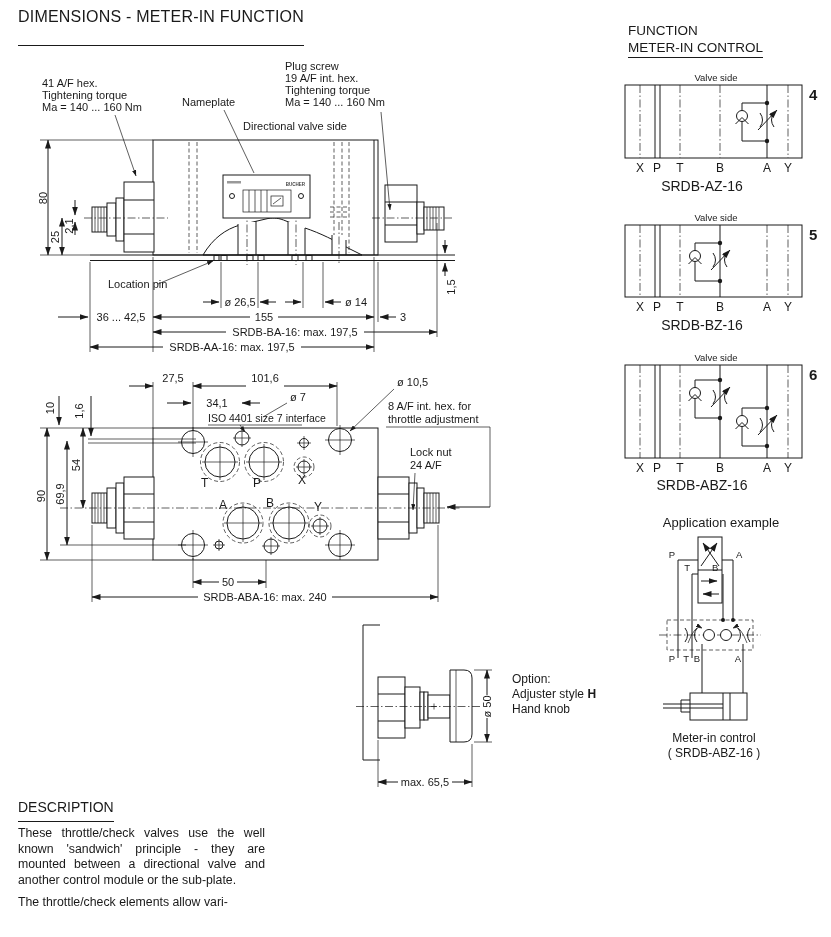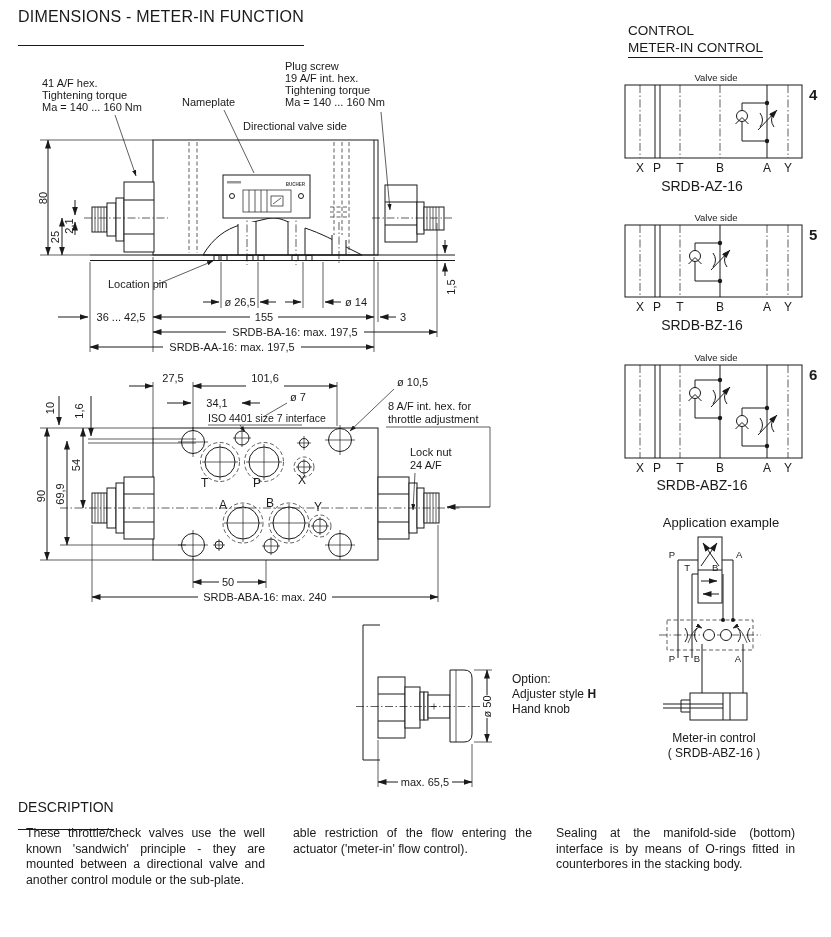--- a/index.html
+++ b/index.html
@@ -2,24 +2,24 @@
 <html><head>
 <meta charset="utf-8">
 <style>
   html,body{margin:0;padding:0;background:#fff;}
   .page{position:relative;width:831px;height:937px;background:#fff;overflow:hidden;
         font-family:"Liberation Sans",sans-serif;color:#1a1a1a;}
   .abs{position:absolute;}
   .title{left:18px;top:8px;font-size:16px;letter-spacing:.2px;border-bottom:1.5px solid #1a1a1a;padding-bottom:19px;}
   .symhead{left:628px;top:22px;font-size:13.5px;line-height:17px;}
   .symhead .u{display:inline-block;border-bottom:1.2px solid #1a1a1a;padding-bottom:1px;}
-  .desc-head{left:18px;top:799px;font-size:14px;border-bottom:1.3px solid #1a1a1a;padding-bottom:14px;}
+  .desc-head{left:18px;top:799px;font-size:14px;border-bottom:1.3px solid #1a1a1a;padding-bottom:6px;}
   .cols{left:18px;top:826px;width:780px;display:flex;}
   .col{width:247px;font-size:12.3px;line-height:15.6px;text-align:justify;}
-  .col p{margin:0 0 7px 8px;}
+  .col p{margin:0 0 7px 0;}
   .g1{margin-right:20px;} .g2{margin-right:16px;}
   svg{position:absolute;overflow:visible;}
   svg .ln{fill:none;stroke:#1a1a1a;stroke-width:1;}
   svg .tn{stroke-width:0.7;}
   svg .dd{stroke-dasharray:8 2.5 1.5 2.5;}
   svg .ds{stroke-dasharray:4 2.5;}
   svg .wh{fill:#fff;}
   svg text{font-family:"Liberation Sans",sans-serif;font-size:11px;fill:#1a1a1a;}
   svg .mid{text-anchor:middle;} svg .end{text-anchor:end;}
   svg .f9{font-size:9.5px;} svg .f10{font-size:10.5px;} svg .f12{font-size:12px;}
@@ -38,21 +38,21 @@
       </marker>
       <pattern id="hatch" patternUnits="userSpaceOnUse" width="6" height="6">
         <path d="M0,6 L6,0" stroke="#333" stroke-width="0.7"></path>
       </pattern>
     </defs>
   </svg>
 
   <div class="abs title">DIMENSIONS - METER-IN FUNCTION</div>
 
   <div class="abs symhead">
-    <div>CONTROL</div>
+    <div>FUNCTION</div>
     <div class="u">METER-IN CONTROL</div>
   </div>
 
   <svg style="left:0;top:60px" width="520" height="310" viewBox="0 0 520 310">
 
     <rect class="ln wh" x="153" y="80" width="225" height="115"></rect>
     <line class="ln ds tn" x1="189" y1="82" x2="189" y2="193"></line>
     <line class="ln ds tn" x1="197" y1="82" x2="197" y2="193"></line>
     <line class="ln ds tn" x1="334" y1="82" x2="334" y2="193"></line>
     <line class="ln ds tn" x1="342" y1="82" x2="342" y2="193"></line>
@@ -518,22 +518,21 @@
       <polyline class="ln" points="85,190 76,190 76,202 85,202"></polyline>
     </g>
     <text class="f12 mid" x="109" y="232">Meter-in control</text>
     <text class="f12 mid" x="109" y="247">( SRDB-ABZ-16 )</text>
   </svg>
 
   <div class="abs desc-head">DESCRIPTION</div>
   <div class="abs cols">
     <div class="col g1">
       <p>These throttle/check valves use the well known 'sandwich' principle - they are mounted between a directional valve and another control module or the sub-plate.</p>
+      <p>The throttle/check elements allow vari-</p>
     </div>
     <div class="col g2">
-      <p>able restriction of the flow entering the actuator ('meter-in' flow control).</p>
     </div>
     <div class="col">
-      <p>Sealing at the manifold-side (bottom) interface is by means of O-rings fitted in counterbores in the stacking body.</p>
     </div>
   </div>
 
 </div>
 
 </body></html>

